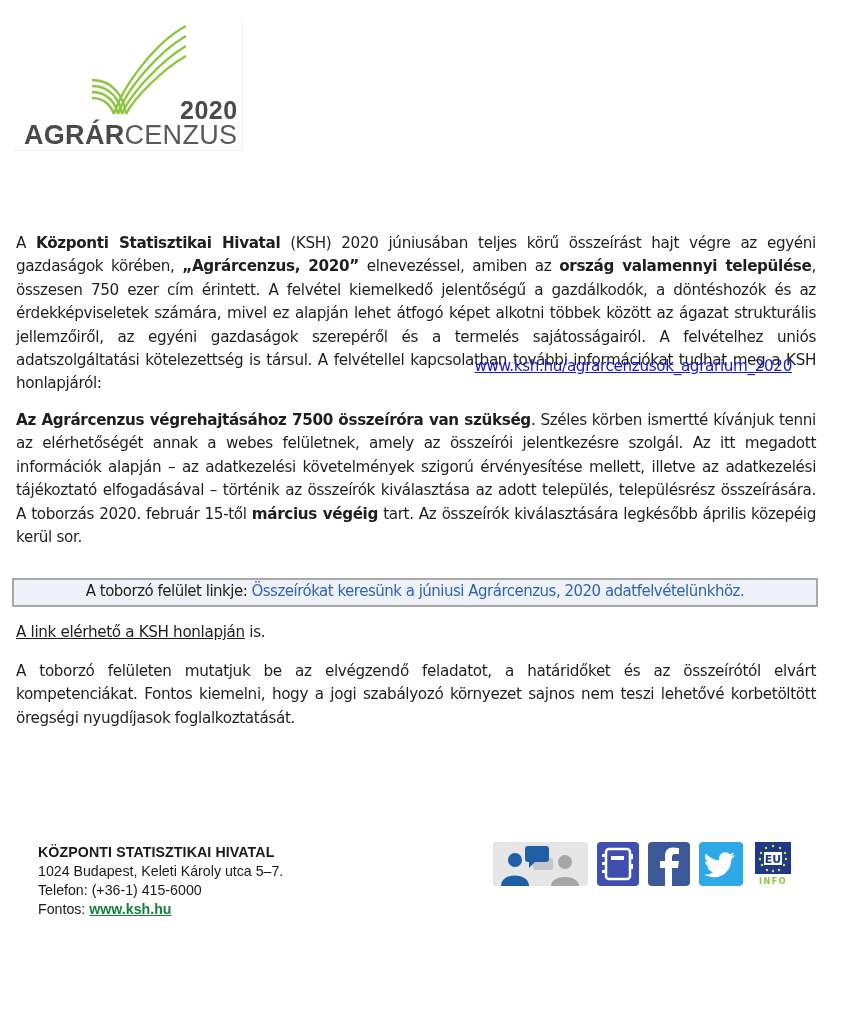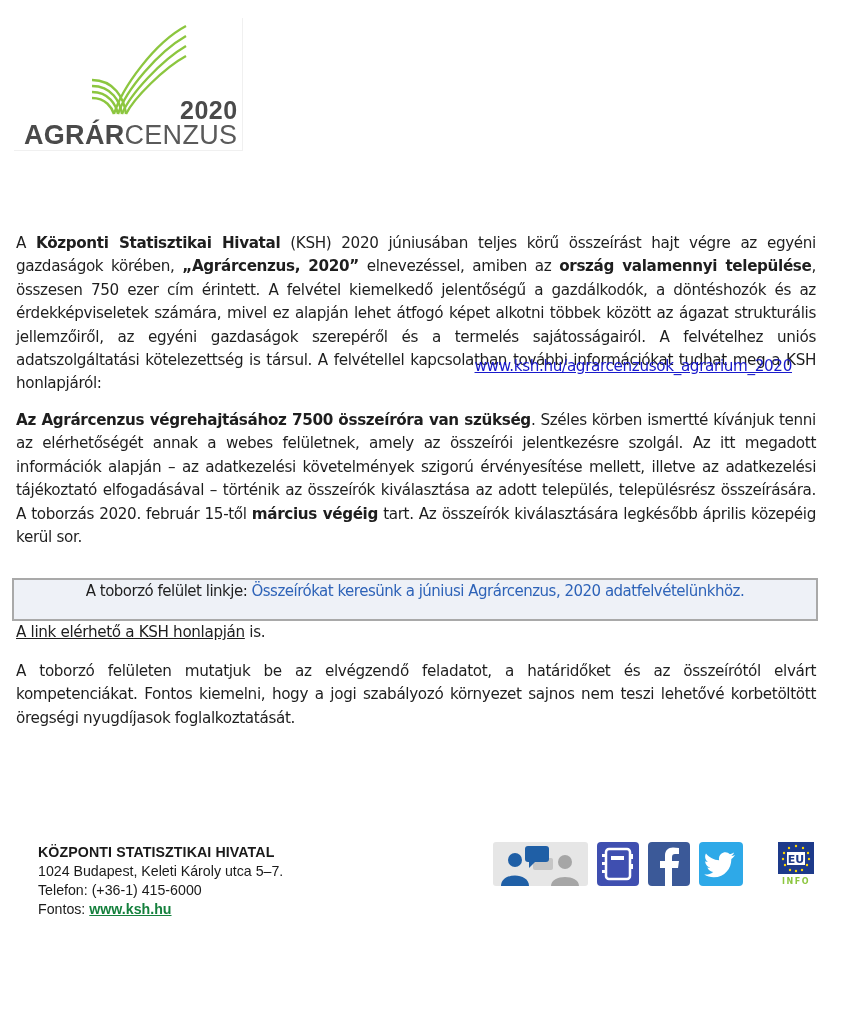--- a/index.html
+++ b/index.html
@@ -32,21 +32,21 @@
     .para b { font-weight: bold; }
     .p1 { top: 193px; margin-top: 39px; }
     .link-center {
       position: absolute; top: 357px; left: 0; width: 792px; text-align: right;
       font-family: "DejaVu Sans", sans-serif; font-size: 15.2px; letter-spacing: -0.35px;
     }
     .link-center a, .hyper { color: #1a1acc; text-decoration: underline; }
     .p2 { top: 409px; }
 
     .callout {
-      position: absolute; left: 12px; top: 578px; width: 806px; height: 43px;
+      position: absolute; left: 12px; top: 578px; width: 806px; height: 29px;
       background: #eef1f7; border: 2px solid #a9a9a9; box-sizing: border-box;
       text-align: center; font-family: "DejaVu Sans", sans-serif; font-size: 15px;
       line-height: 23px; letter-spacing: -0.5px; color: #1e1e1e;
     }
     .callout .blue-link { color: #2e63b8; }
 
     .p3 { top: 621px; text-decoration: none; }
     .p3 .ul { text-decoration: underline; margin-top: 24px; }
     .p4 { top: 660px; }
 
@@ -55,21 +55,21 @@
       font-family: "Liberation Sans", sans-serif; font-size: 14.2px; line-height: 19px; color: #1a1a1a;
     }
     .footer-org .org-name { font-weight: bold; letter-spacing: 0.1px; }
     .footer-org a { color: #15803d; font-weight: bold; text-decoration: underline; }
 
     .social { position: absolute; top: 842px; height: 44px; }
     .s-chat { left: 493px; width: 95px; background: #e6e6e6; border-radius: 3px; }
     .s-book { left: 597px; width: 42px; background: #3f4fb0; border-radius: 4px; }
     .s-fb { left: 648px; width: 42px; background: #3b5998; border-radius: 4px; }
     .s-tw { left: 699px; width: 44px; background: #2ea9e8; border-radius: 4px; }
-    .s-eu { left: 776px; width: 40px; height: 44px; }
+    .s-eu { left: 753px; width: 40px; height: 44px; }
     .social svg { display: block; }
   </style>
 </head>
 <body>
 
 <div class="logo">
   <svg width="228" height="132" viewBox="0 0 228 132">
     <g fill="none" stroke="#8cc63f" stroke-width="2.4">
       <path d="M78 62 C100 62 110 80 112 96"></path>
       <path d="M78 68 C98 68 106 84 108 96"></path>

